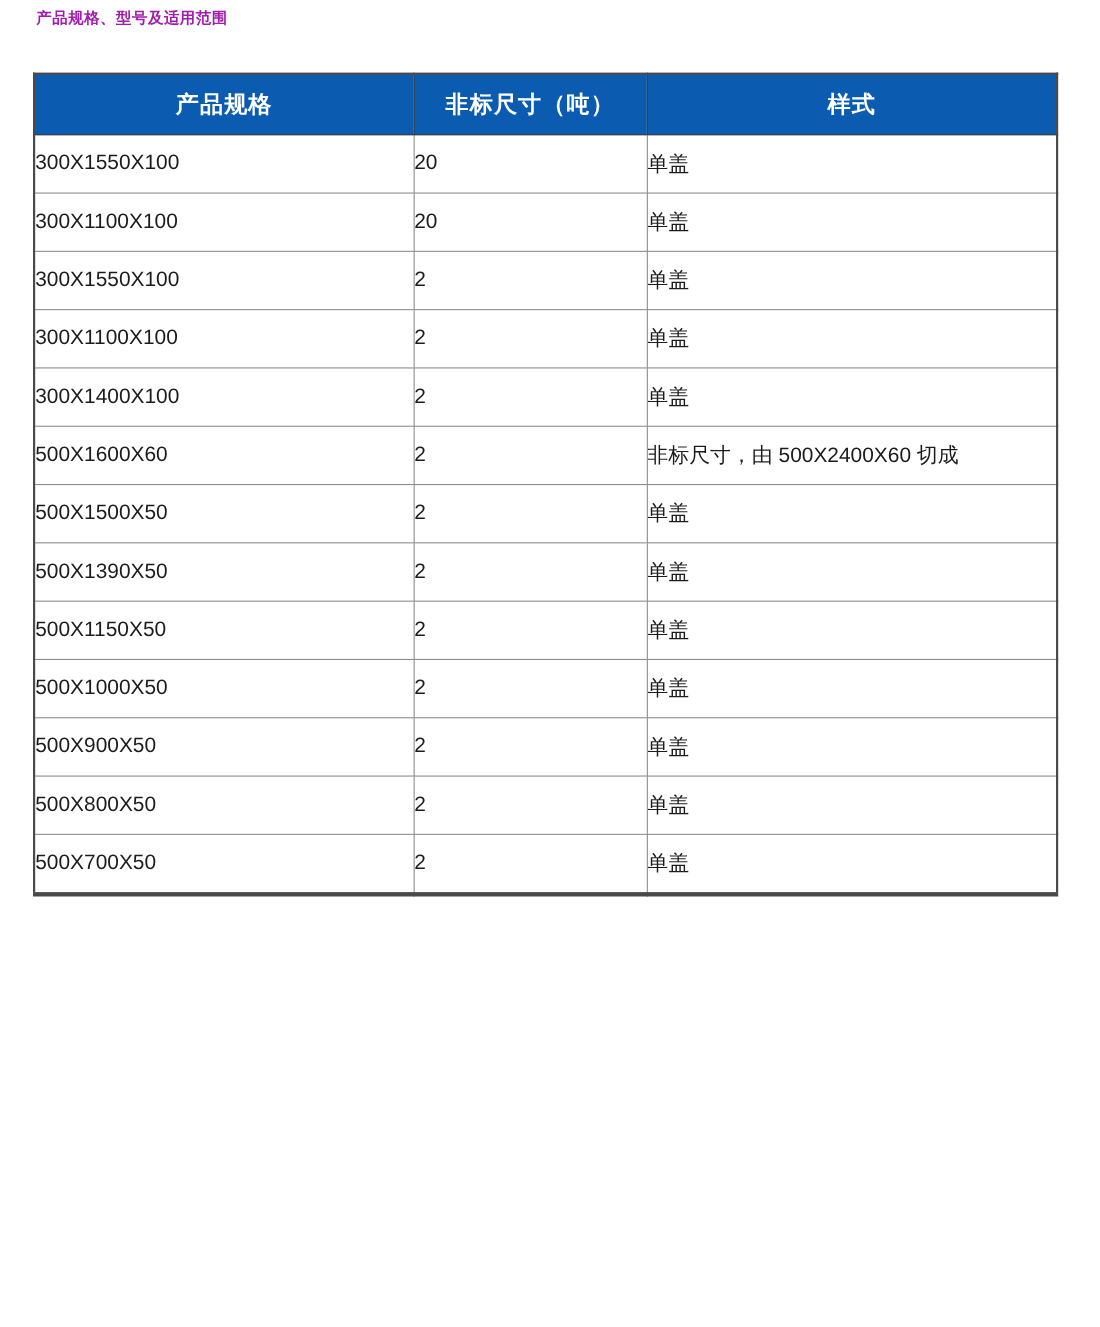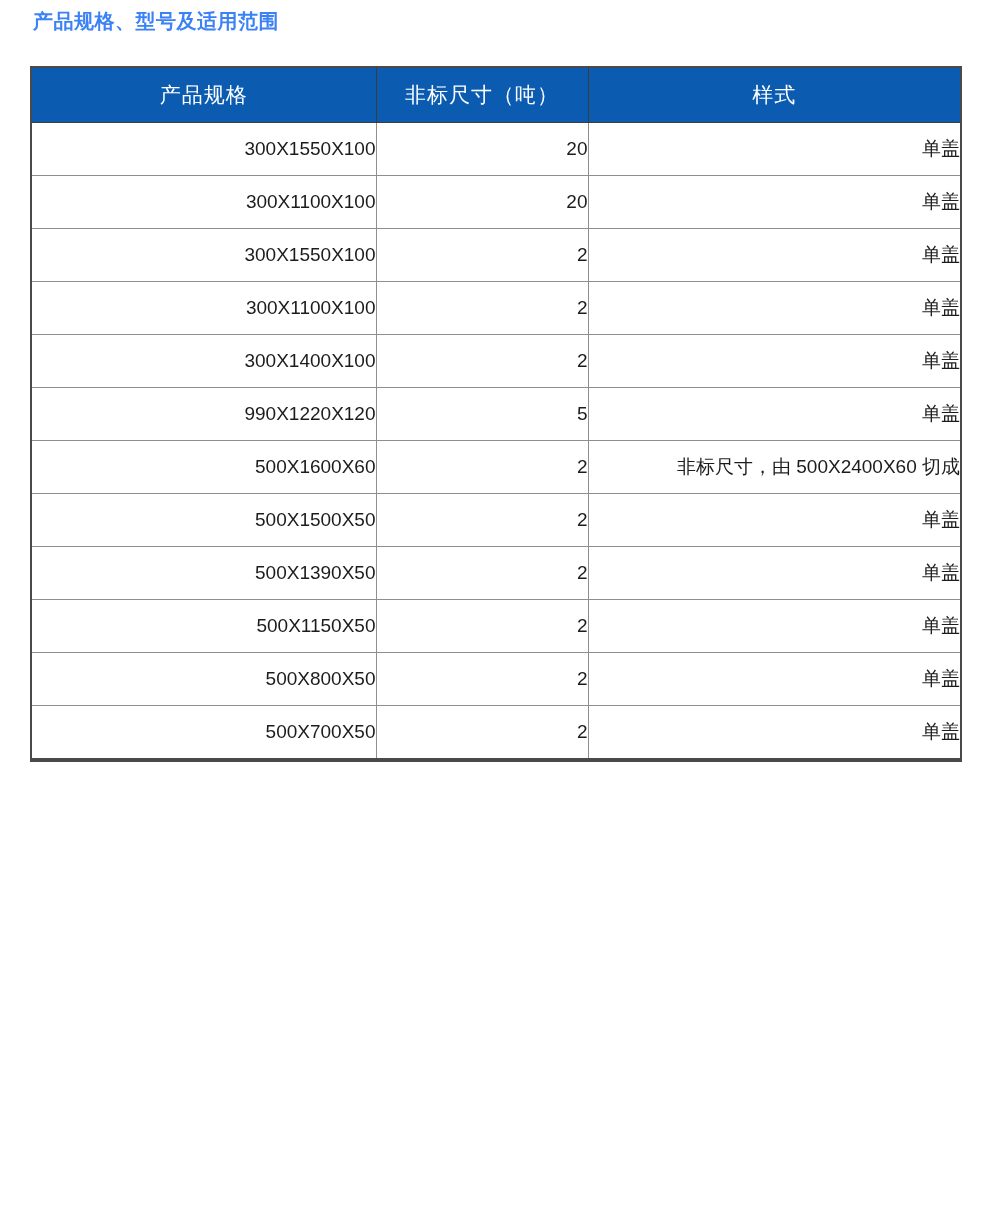--- a/index.html
+++ b/index.html
@@ -11,58 +11,58 @@
     width: 1000px;
     height: 1206px;
     position: relative;
     font-family: "Liberation Sans", "DejaVu Sans", sans-serif;
   }
   .page-title {
     position: absolute;
     left: 33px;
     top: 8px;
     margin: 0;
-    font-size: 20px;
+    font-size: 14px;
     font-weight: 700;
-    color: #3b82f6;
+    color: #a21caf;
     letter-spacing: 0.5px;
   }
   table.spec-table {
     position: absolute;
     left: 30px;
     top: 66px;
     width: 930px;
     border-collapse: collapse;
     table-layout: fixed;
     border: 2px solid var(--outer-border, #4a4a4a);
     border-bottom-width: 4px;
   }
   col.c1 { width: 345px; }
   col.c2 { width: 212px; }
   col.c3 { width: 373px; }
   .spec-table th {
     background: var(--header-bg, #0b5cb0);
     color: var(--header-text, #ffffff);
     font-size: 21px;
-    font-weight: 400;
+    font-weight: 700;
     height: 54px;
     text-align: center;
     vertical-align: middle;
     border: 1px solid #3c3c3c;
     padding: 0;
     letter-spacing: 1px;
     margin-top: 28px;
   }
   .spec-table td {
     background: #ffffff;
     color: var(--body-text, #1c1c1c);
     font-size: 19px;
     font-weight: 400;
     height: 52px;
-    text-align: right;
+    text-align: left;
     vertical-align: middle;
     border: 1px solid var(--grid-line, #8e8e8e);
     padding: 0;
     overflow: hidden;
     white-space: nowrap;
   }
 </style>
 </head>
 <body>
 
@@ -101,45 +101,50 @@
         <td>300X1100X100</td>
         <td>2</td>
         <td>单盖</td>
       </tr>
       <tr>
         <td>300X1400X100</td>
         <td>2</td>
         <td>单盖</td>
       </tr>
       <tr>
-        <td>990X1220X120</td>
-        <td>5</td>
-        <td>单盖</td>
-      </tr>
-      <tr>
         <td>500X1600X60</td>
         <td>2</td>
         <td>非标尺寸，由 500X2400X60 切成</td>
       </tr>
       <tr>
         <td>500X1500X50</td>
         <td>2</td>
         <td>单盖</td>
       </tr>
       <tr>
         <td>500X1390X50</td>
         <td>2</td>
         <td>单盖</td>
       </tr>
       <tr>
         <td>500X1150X50</td>
         <td>2</td>
         <td>单盖</td>
       </tr>
       <tr>
+        <td>500X1000X50</td>
+        <td>2</td>
+        <td>单盖</td>
+      </tr>
+      <tr>
+        <td>500X900X50</td>
+        <td>2</td>
+        <td>单盖</td>
+      </tr>
+      <tr>
         <td>500X800X50</td>
         <td>2</td>
         <td>单盖</td>
       </tr>
       <tr>
         <td>500X700X50</td>
         <td>2</td>
         <td>单盖</td>
       </tr>
     </tbody>

